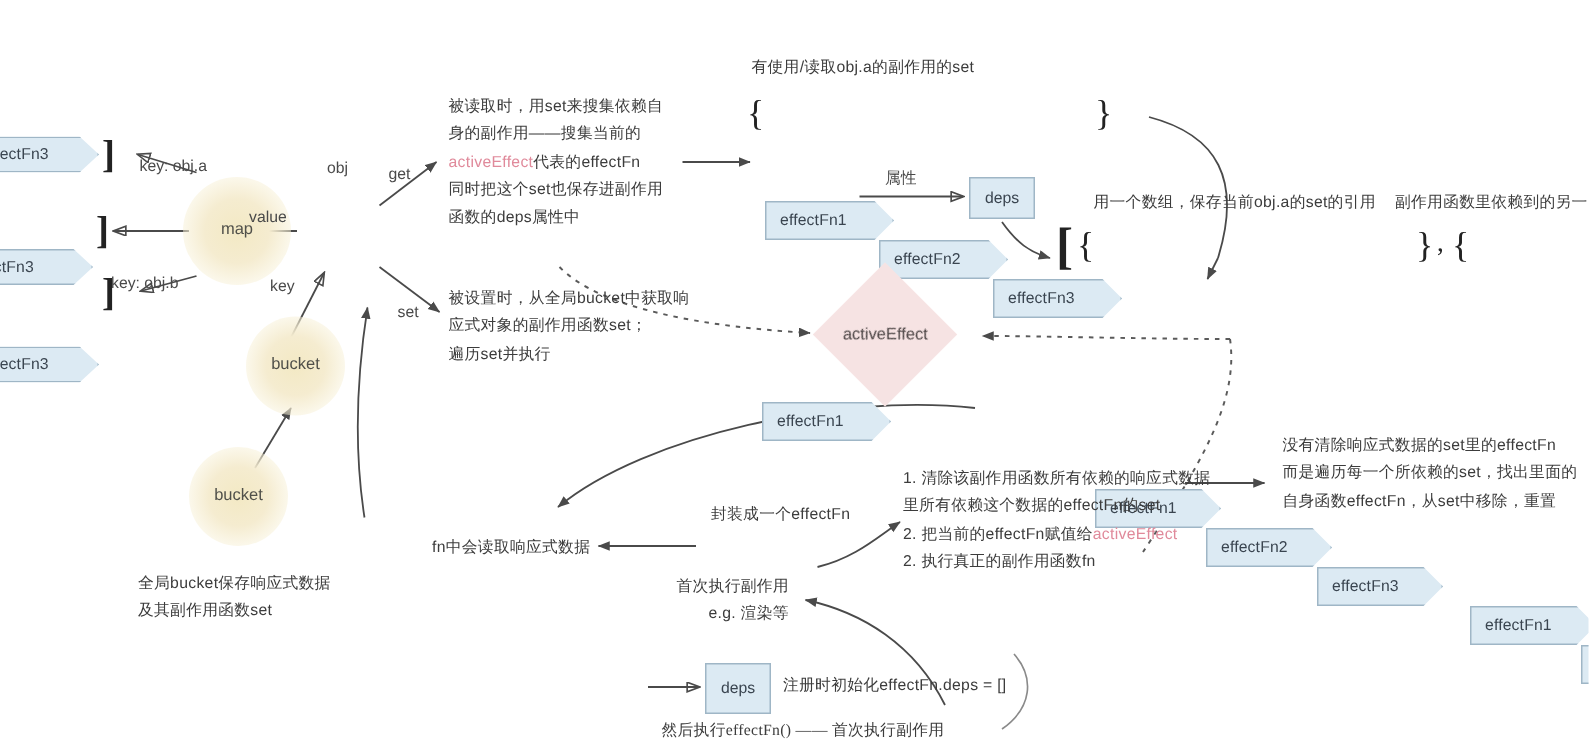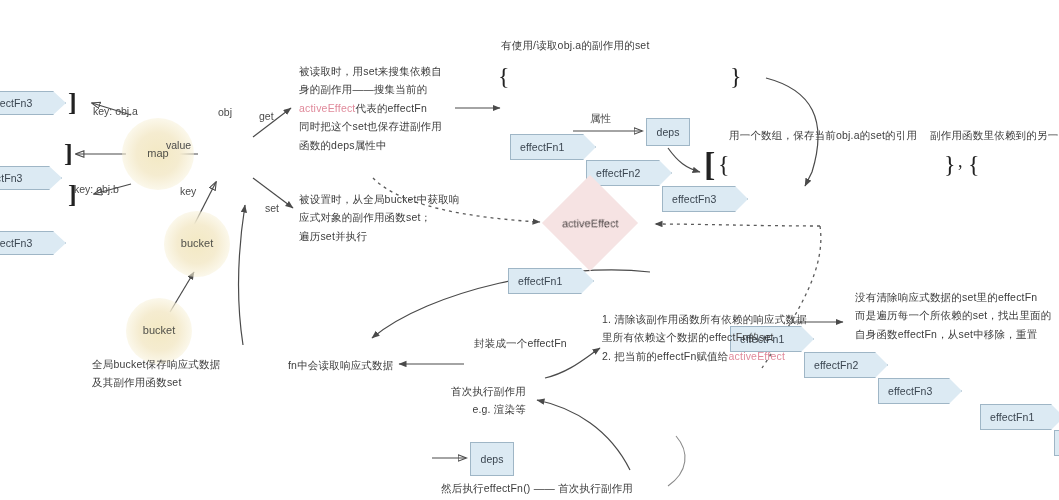--- a/index.html
+++ b/index.html
@@ -245,45 +245,47 @@
     <span>effectFn1</span>
   </div>
   <div class="node chev" style="left:1054px; top:150px; width:84px; height:26px;">
     
   </div>
 
   <div class="node diamond" style="left:556px; top:189px; width:68px; height:68px;">
     <span>activeEffect</span>
   </div>
 
-  <div class="node txt cn" style="left:92px; top:355px;">
+  <div class="node txt cn" style="left:92px; top:380px;">
     <span class="nowrapline">全局bucket保存响应式数据</span>
     <span class="nowrapline">及其副作用函数set</span>
   </div>
 
   <div class="node txt cn" style="left:288px; top:356px;">fn中会读取响应式数据</div>
 
   <div class="node txt cn" style="left:474px; top:322px;margin-top:12px;">封装成一个effectFn</div>
 
   <div class="node txt cn" style="left:451px; top:382px;text-align:right;">
     <span class="nowrapline">首次执行副作用</span>
     <span class="nowrapline">e.g. 渲染等</span>
   </div>
 
   <div class="node txt cn" style="left:602px; top:310px;">
     <span class="nowrapline">1. 清除该副作用函数所有依赖的响应式数据</span>
     <span class="nowrapline">里所有依赖这个数据的effectFn的set</span>
     <span class="nowrapline"><span>2. 把当前的effectFn赋值给</span><span class="pink">activeEffect</span></span>
+    <span class="nowrapline">2. 执行真正的副作用函数fn</span>
   </div>
 
   <div class="node txt cn" style="left:855px; top:288px;">
     <span class="nowrapline">没有清除响应式数据的set里的effectFn</span>
     <span class="nowrapline">而是遍历每一个所依赖的set，找出里面的</span>
     <span class="nowrapline">自身函数effectFn，从set中移除，重置</span>
   </div>
 
   <div class="node rect" style="left:470px; top:442px; width:44px; height:34px;">
     <span>deps</span>
   </div>
 
-  <div class="node txt cn" style="left:441px; top:479px;">然后执行effectFn() —— 首次执行副作用</div>
+  <div class="node txt cn" style="left:522px; top:448px;">注册时初始化effectFn.deps = []</div>
+  <div class="node txt cn" style="left:441px; top:479px;font-family:Liberation Serif, serif;">然后执行effectFn() —— 首次执行副作用</div>
 
 </div>
 
 </body></html>

